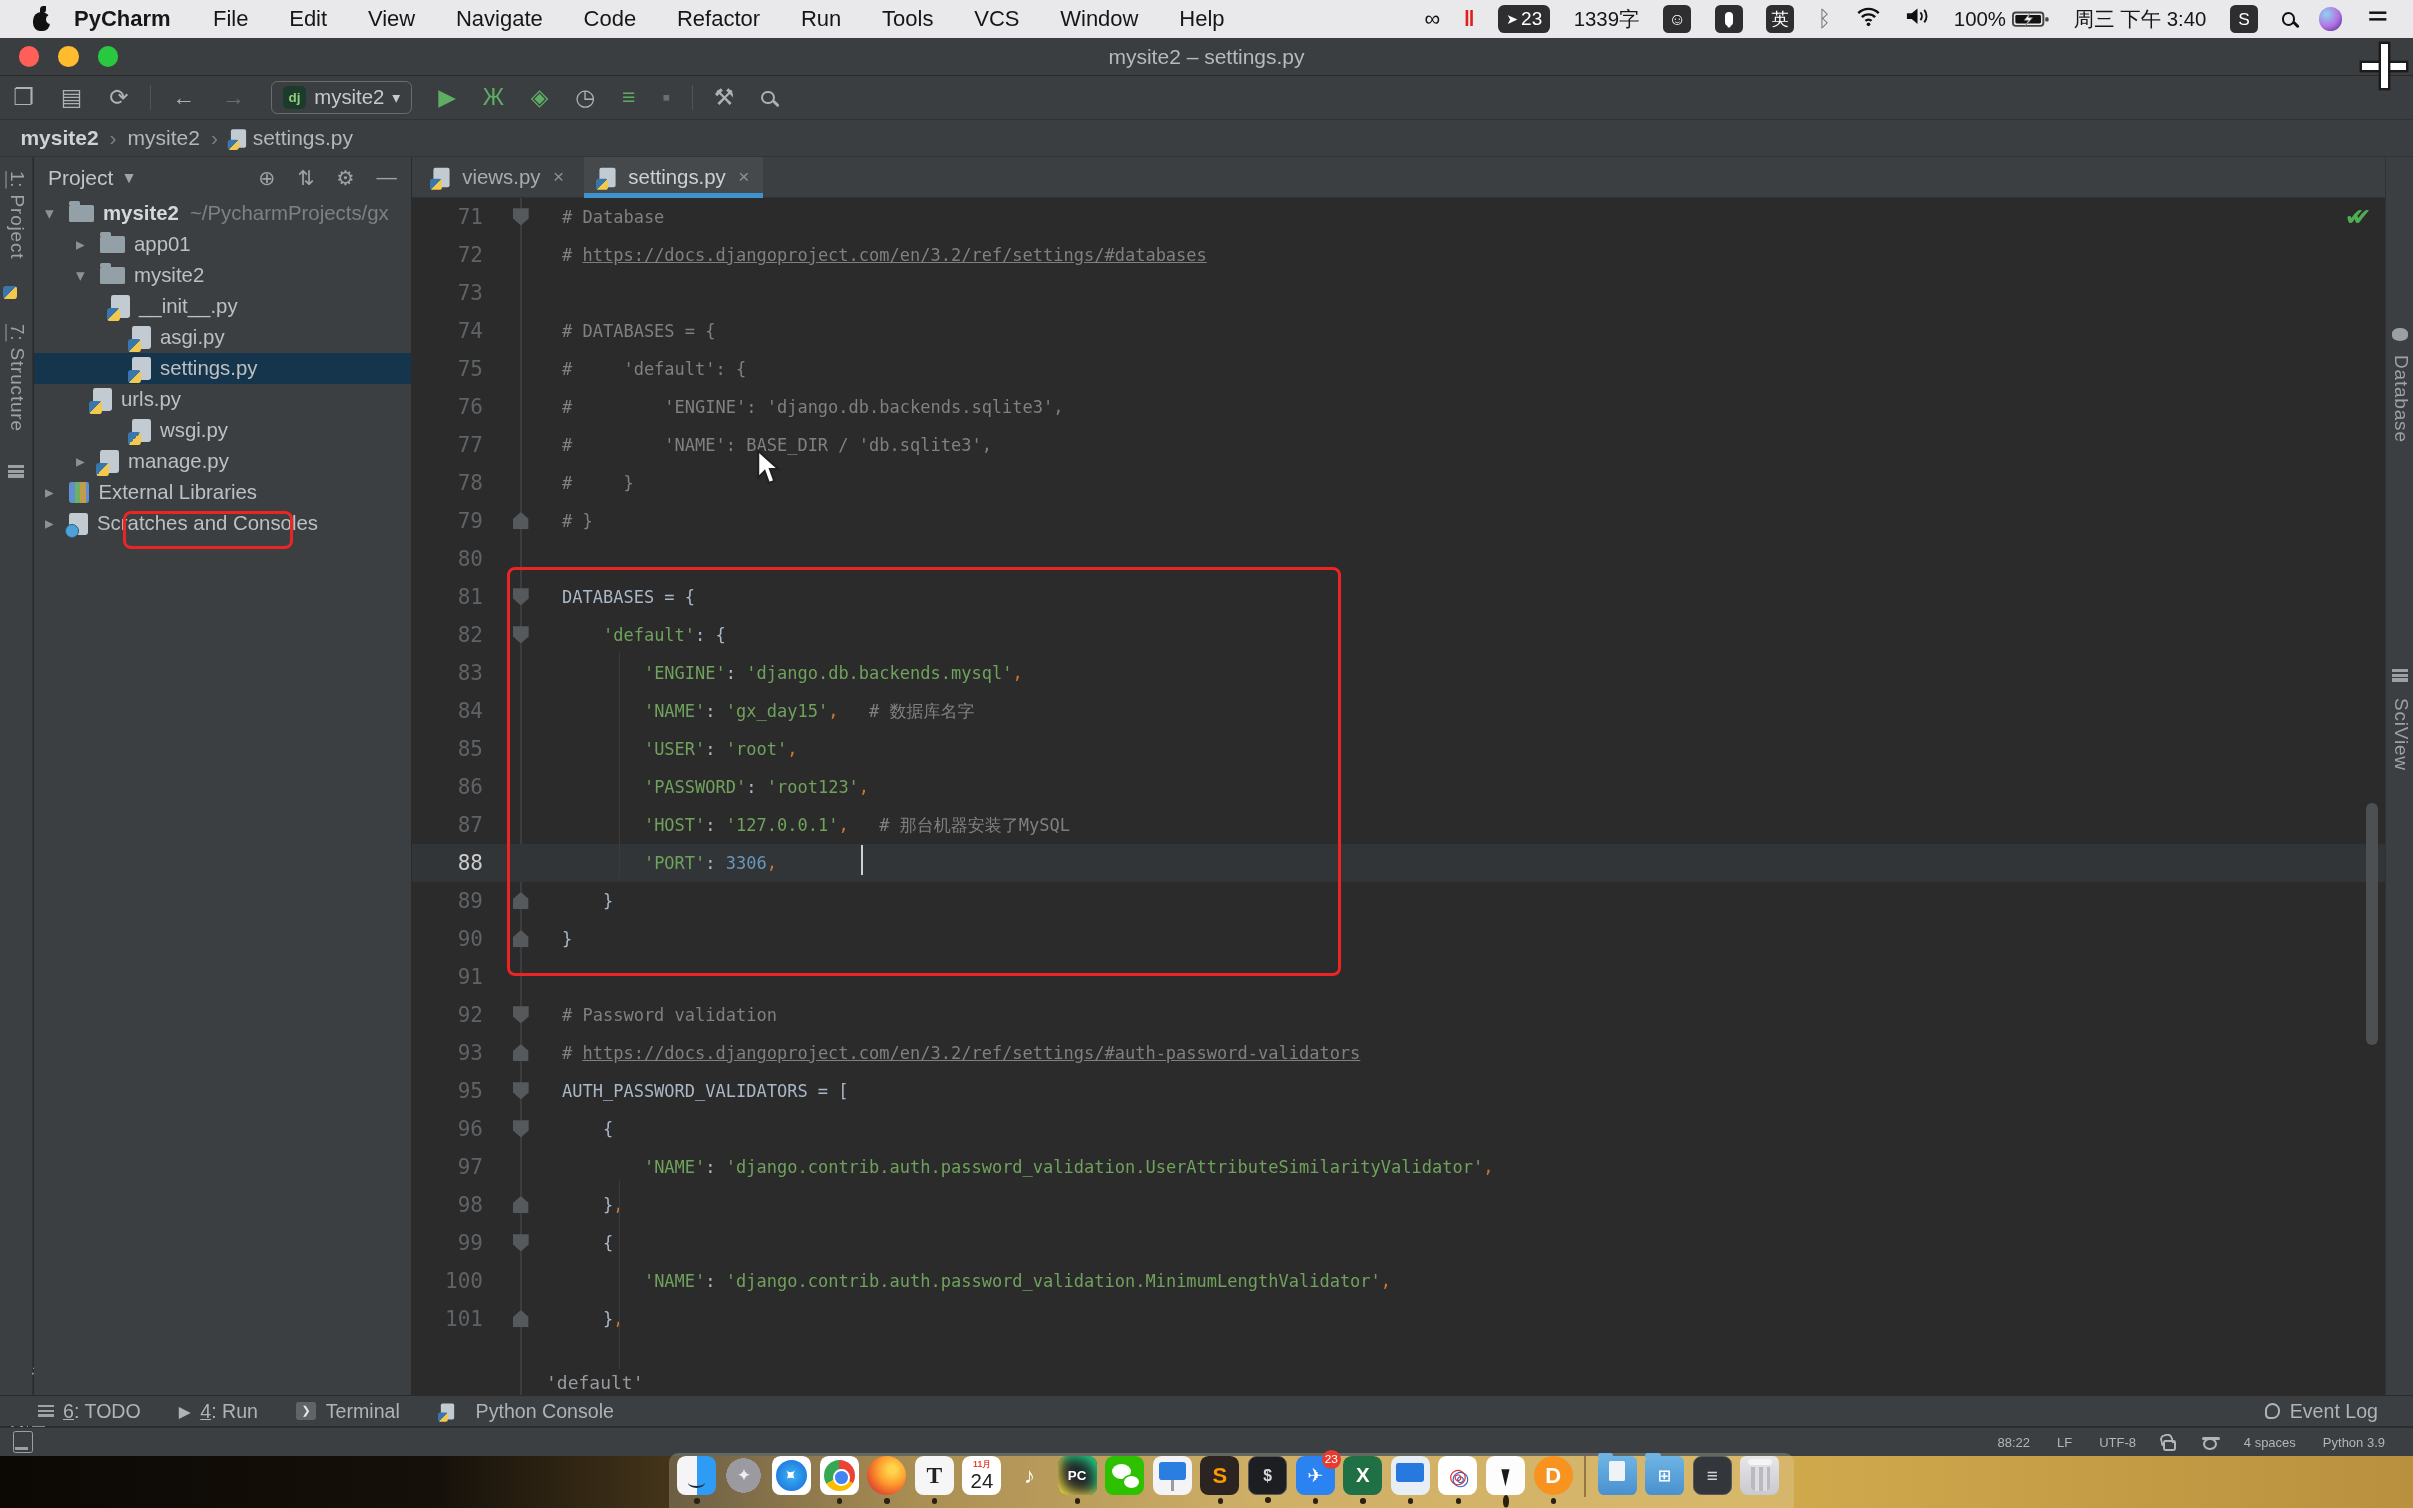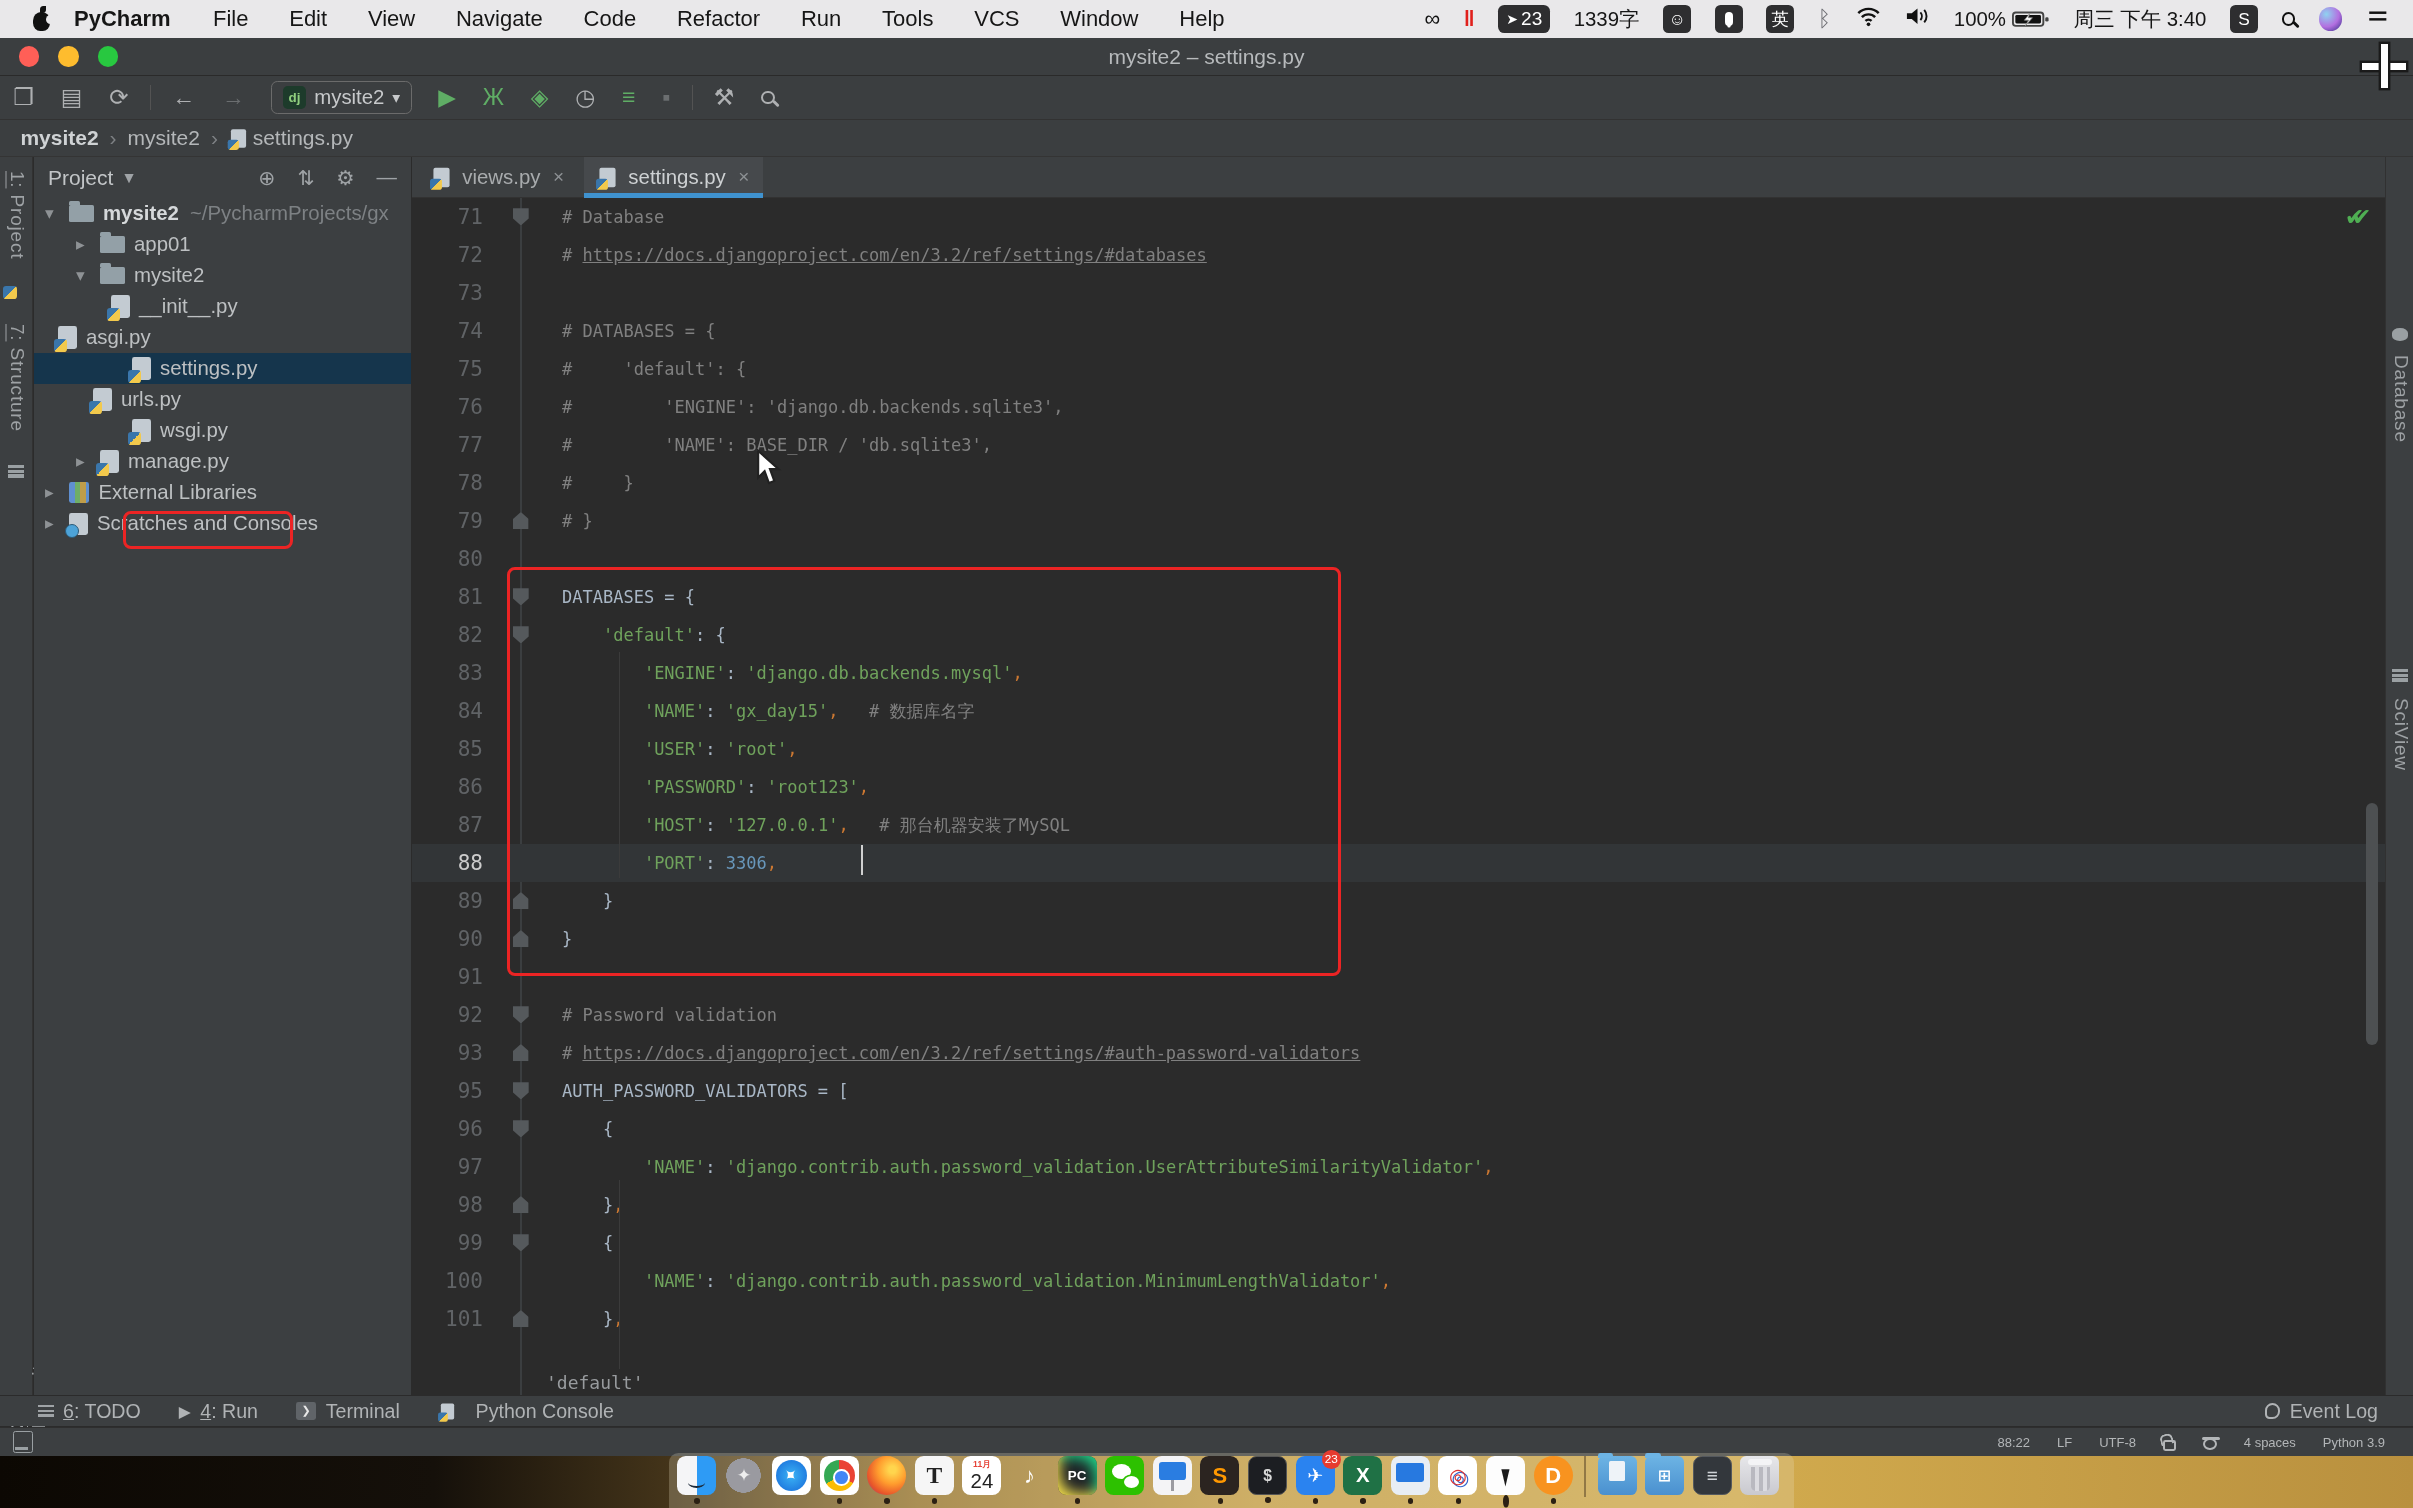--- a/index.html
+++ b/index.html
@@ -350,21 +350,21 @@
       <div class="trow" style="padding-left: 42px;">
         <span class="ar">▾</span>
         <span class="fold-ic"></span>
         <span class="lbl">mysite2</span>
       </div>
       <div class="trow" style="padding-left: 53px;">
         <span class="ar"></span>
         <span class="pyic"></span>
         <span class="lbl">__init__.py</span>
       </div>
-      <div class="trow" style="">
+      <div class="trow" style="padding-left: 74px;">
         <span class="ar"></span>
         <span class="pyic"></span>
         <span class="lbl">asgi.py</span>
       </div>
       <div class="trow sel" style="padding-left: 74px;">
         <span class="ar"></span>
         <span class="pyic"></span>
         <span class="lbl">settings.py</span>
       </div>
       <div class="trow" style="padding-left: 35px;">

